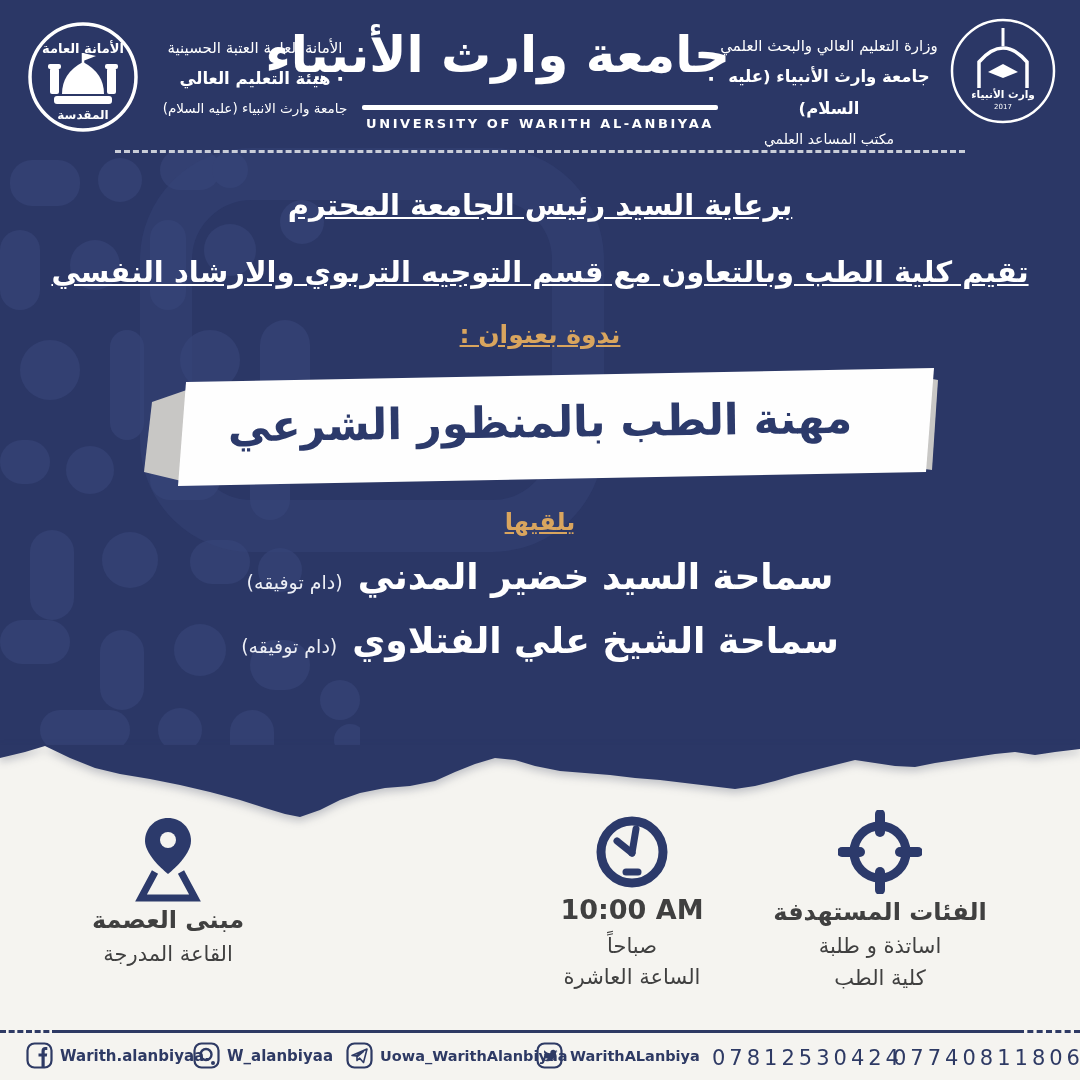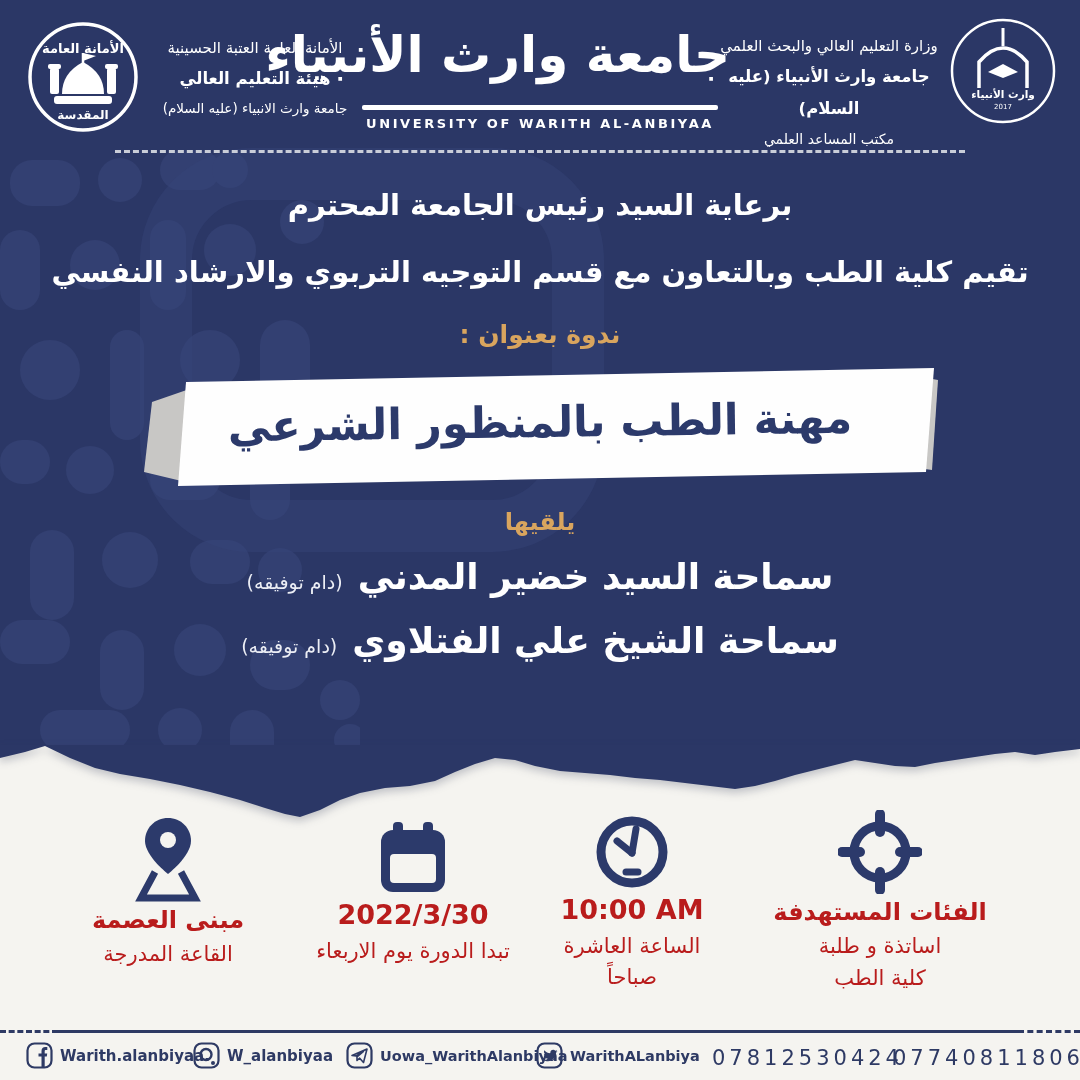--- a/index.html
+++ b/index.html
@@ -23,37 +23,37 @@
   .org .l2{font-size:16.5px;font-weight:bold;}
   .org .l3{font-size:13.5px;}
   .logo-center{position:absolute;left:350px;top:8px;width:380px;text-align:center;}
   .logo-ar{font-size:50px;font-weight:bold;line-height:1.9;white-space:nowrap;}
   .logo-bar{width:356px;height:5px;background:#fff;margin:2px auto 6px auto;border-radius:2px;}
   .logo-en{font-size:13px;font-weight:bold;letter-spacing:2.6px;white-space:nowrap;}
   .badge{position:absolute;left:26px;top:20px;}
   .seal{position:absolute;left:948px;top:16px;}
   .sep{position:absolute;left:115px;top:150px;width:850px;border-top:3px dashed #c9cdd8;}
   
-  .line-c{position:absolute;left:0;width:1080px;text-align:center;}
+  .line-c{position:absolute;left:0;width:1080px;text-align:center;text-decoration:underline;}
   .patronage{top:188px;font-size:29px;font-weight:bold;}
   .organizer{top:255px;font-size:29px;font-weight:bold;}
   .gold{color:#d9a55e;}
   .seminar{top:320px;font-size:25px;font-weight:bold;}
   
   .banner-svg{position:absolute;left:138px;top:360px;}
   .banner-text{position:absolute;left:138px;top:360px;width:804px;height:124px;
     display:flex;align-items:center;justify-content:center;transform:rotate(-.8deg);
     font-size:43px;font-weight:bold;color:#2c3a6b;}
   
   .deliver{top:508px;font-size:24px;font-weight:bold;}
   .speaker{position:absolute;left:0;width:1080px;text-align:center;direction:rtl;}
   .sp1{top:556px;} .sp2{top:620px;}
   .sp-name{font-size:36px;font-weight:bold;}
   .sp-hon{font-size:19px;font-weight:500;color:#eceef5;margin-right:10px;}
-  .col{position:absolute;width:240px;text-align:center;color:#b91c1c;}
+  .col{position:absolute;width:240px;text-align:center;color:#404040;}
   .col .icon{display:flex;justify-content:center;}
   .col .b1{font-size:24px;font-weight:bold;line-height:1.55;}
   .col .b1.num{font-size:27px;}
   .col .b2{font-size:21px;line-height:1.5;}
   .col-1{left:48px;top:816px;}
   .col-2{left:293px;top:822px;}
   .col-3{left:512px;top:815px;}
   .col-4{left:760px;top:810px;}
   
   .fline{position:absolute;top:1030px;}
@@ -185,45 +185,33 @@
       <svg width="80" height="86" viewBox="0 0 80 86">
         <path d="M40,2 C53,2 63,12 63,25 C63,40 40,58 40,58 C40,58 17,40 17,25 C17,12 27,2 40,2 Z" fill="#2c3a6b"></path>
         <circle cx="40" cy="24" r="8" fill="#f5f4f0"></circle>
         <path d="M27,56 L13,82 L67,82 L53,56" fill="none" stroke="#2c3a6b" stroke-width="7" stroke-linejoin="miter"></path>
       </svg>
     </div>
     <div class="b1 rtl">مبنى العصمة</div>
     <div class="b2 rtl">القاعة المدرجة</div>
   </div>
 
-  <div class="col col-2">
-    <div class="icon">
-      <svg width="68" height="72" viewBox="0 0 68 72">
-        <rect x="14" y="0" width="10" height="16" rx="4" fill="#2c3a6b"></rect>
-        <rect x="44" y="0" width="10" height="16" rx="4" fill="#2c3a6b"></rect>
-        <rect x="2" y="8" width="64" height="62" rx="12" fill="#2c3a6b"></rect>
-        <rect x="11" y="32" width="46" height="29" rx="4" fill="#f5f4f0"></rect>
-      </svg>
-    </div>
-    <div class="b1 num" style="direction:ltr">2022/3/30</div>
-    <div class="b2 rtl">تبدا الدورة يوم الاربعاء</div>
-  </div>
 
   <div class="col col-3">
     <div class="icon">
       <svg width="74" height="74" viewBox="0 0 74 74">
         <circle cx="37" cy="37" r="31" fill="none" stroke="#2c3a6b" stroke-width="9"></circle>
         <line x1="37" y1="38" x2="41" y2="14" stroke="#2c3a6b" stroke-width="7" stroke-linecap="round"></line>
         <line x1="37" y1="38" x2="22" y2="26" stroke="#2c3a6b" stroke-width="7" stroke-linecap="round"></line>
         <line x1="31" y1="57" x2="43" y2="57" stroke="#2c3a6b" stroke-width="7" stroke-linecap="round"></line>
       </svg>
     </div>
     <div class="b1 num" style="direction:ltr">10:00 AM</div>
+    <div class="b2 rtl">صباحاً</div>
     <div class="b2 rtl">الساعة العاشرة</div>
-    <div class="b2 rtl">صباحاً</div>
   </div>
 
   <div class="col col-4">
     <div class="icon">
       <svg width="84" height="84" viewBox="0 0 84 84">
         <circle cx="42" cy="42" r="26" fill="none" stroke="#2c3a6b" stroke-width="9"></circle>
         <line x1="42" y1="4" x2="42" y2="22" stroke="#2c3a6b" stroke-width="10" stroke-linecap="round"></line>
         <line x1="42" y1="62" x2="42" y2="80" stroke="#2c3a6b" stroke-width="10" stroke-linecap="round"></line>
         <line x1="4" y1="42" x2="22" y2="42" stroke="#2c3a6b" stroke-width="10" stroke-linecap="round"></line>
         <line x1="62" y1="42" x2="80" y2="42" stroke="#2c3a6b" stroke-width="10" stroke-linecap="round"></line>

